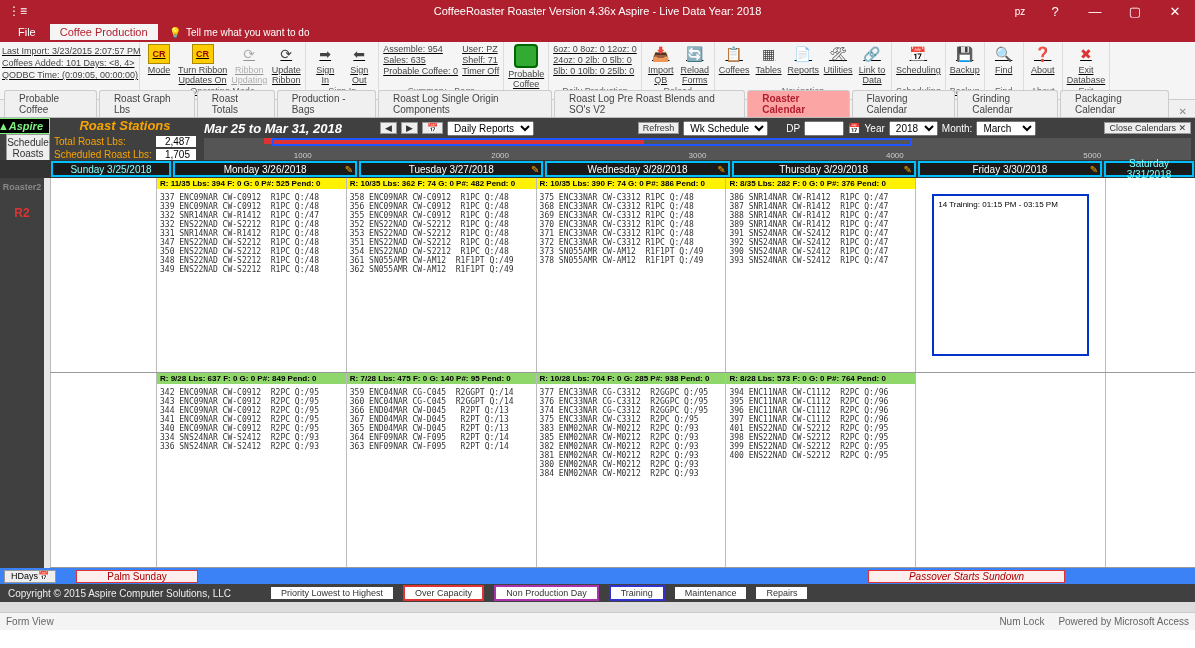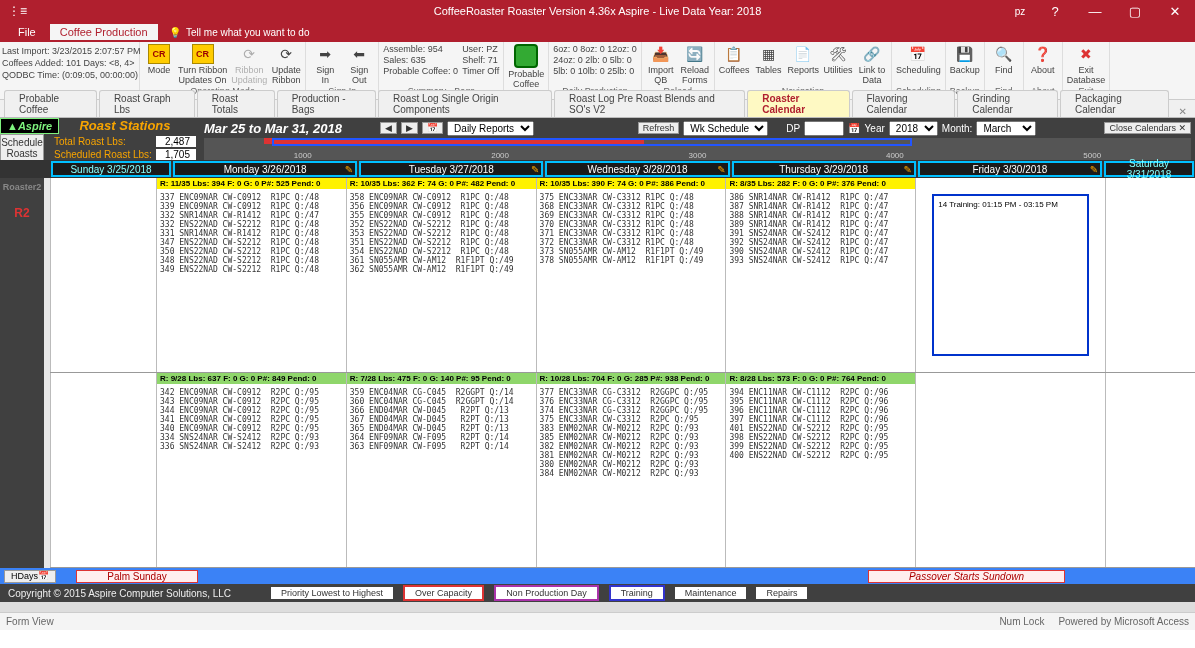--- a/index.html
+++ b/index.html
@@ -7,32 +7,32 @@
 .titlebar { background:#b01f2e; height:22px; color:#fff; display:flex; align-items:center; position:relative; }
 .titlebar .title { position:absolute; left:50%; transform:translateX(-50%); font-size:11px; }
 .titlebar .winbtns { margin-left:auto; display:flex; gap:0; align-items:center;}
 .titlebar .winbtns span { width:40px; text-align:center; font-size:13px;}
 .titlebar .winbtns span.user { width:30px; font-size:10px;}
 .menubar { background:#b01f2e; height:20px; display:flex; align-items:center; padding-left:8px; gap:4px;}
 .menubar .menuitem { color:#fff; padding:2px 10px; font-size:11px;}
 .menubar .menuitem.active { background:#f5f5f5; color:#b01f2e;}
 .menubar .tellme { color:#fff; font-size:10px; padding-left:8px; display:flex; align-items:center; gap:4px;justify-content:space-between;}
 .menubar .bulb::before { content:"💡"; font-size:10px;}
-.ribbon { height:58px; background:#f5f5f5; border-bottom:1px solid #ccc; display:flex; font-size:9px;}
+.ribbon { height:58px; background:#f5f5f5; border-bottom:1px solid #ccc; display:flex; font-size:9px;text-decoration:underline;}
 .ribbon .left-info { width:140px; padding:3px 2px; border-right:1px solid #ddd;}
 .ribbon .left-info div { white-space:nowrap; line-height:12px; color:#444;}
 .ribbon .group { border-right:1px solid #ddd; display:flex; flex-direction:column; justify-content:space-between; padding:2px 4px;}
 .ribbon .group .items { display:flex; gap:4px; align-items:flex-start;}
 .ribbon .group .label { text-align:center; color:#666; font-size:9px; padding:1px 0;}
 .ribbon .btn { display:flex; flex-direction:column; align-items:center; gap:1px; min-width:30px; text-align:center; color:#444;}
 .ribbon .btn .ico { width:20px; height:20px; display:flex; align-items:center; justify-content:center; font-size:14px;}
 .ribbon .textcol { display:flex; flex-direction:column; gap:1px; color:#444;}
 .tabsrow { height:18px; background:#f0f0f0; display:flex; align-items:flex-end; padding-left:4px; border-bottom:1px solid #bbb;}
 .tabsrow .tab { padding:2px 14px; background:#f0f0f0; border:1px solid #ccc; border-bottom:none; border-radius:3px 3px 0 0; font-size:10px; margin-right:2px; color:#444;}
-.tabsrow .tab.active { background:#fef9c3; color:#b01f2e; font-weight:bold;}
+.tabsrow .tab.active { background:#fca5a5; color:#b01f2e; font-weight:bold;}
 .tabsrow .closex{ margin-left:auto; padding:0 8px; color:#888;}
 .controlbar { background:#404040; height:42px; display:flex; align-items:stretch; color:#fff;}
 .controlbar .leftpanel { width:150px; display:flex; flex-direction:column; gap:1px; align-items:center; justify-content:space-between;}
 .controlbar .aspire { background:#000; color:#7ef27e; border:1px solid #7ef27e; padding:1px 6px; font-size:11px; font-weight:bold; font-style:italic;}
 .controlbar .totals { width:100%; display:flex; justify-content:space-between; padding:0 4px; font-size:10px; align-items:center;}
 .controlbar .totals .num { background:#fff; color:#000; padding:0 6px; min-width:40px; text-align:right;}
 .controlbar .title2 { color:#f7a400; font-weight:bold; font-style:italic; font-size:13px;}
 .controlbar .midpanel { flex:1; display:flex; flex-direction:column;}
 .controlbar .midtop { display:flex; align-items:center; gap:4px; padding:2px 4px; height:20px;}
 .controlbar .smallbtn { background:#eee; border:1px solid #999; padding:0 4px; font-size:9px; color:#333;}
@@ -276,21 +276,21 @@
   <div class="tab">Roast Log Single Origin Components</div>
   <div class="tab">Roast Log Pre Roast Blends and SO's V2</div>
   <div class="tab active">Roaster Calendar</div>
   <div class="tab">Flavoring Calendar</div>
   <div class="tab">Grinding Calendar</div>
   <div class="tab">Packaging Calendar</div>
   <span class="closex">✕</span>
 </div>
 
 <div class="controlbar">
-  <div style="display:flex; flex-direction:column; width:50px; justify-content:space-around; align-items:flex-start;">
+  <div style="display:flex; flex-direction:column; width:50px; justify-content:space-around; align-items:flex-end;">
     <div class="aspire">▲Aspire</div>
     <div class="schedule-btn" style="white-space:pre-line">Schedule
 Roasts</div>
   </div>
   <div class="leftpanel">
     <div class="title2">Roast Stations</div>
     <div class="totals">
         <span style="color:#f7a400">Total Roast Lbs:</span>
         <span class="num">2,487</span>
       </div>

